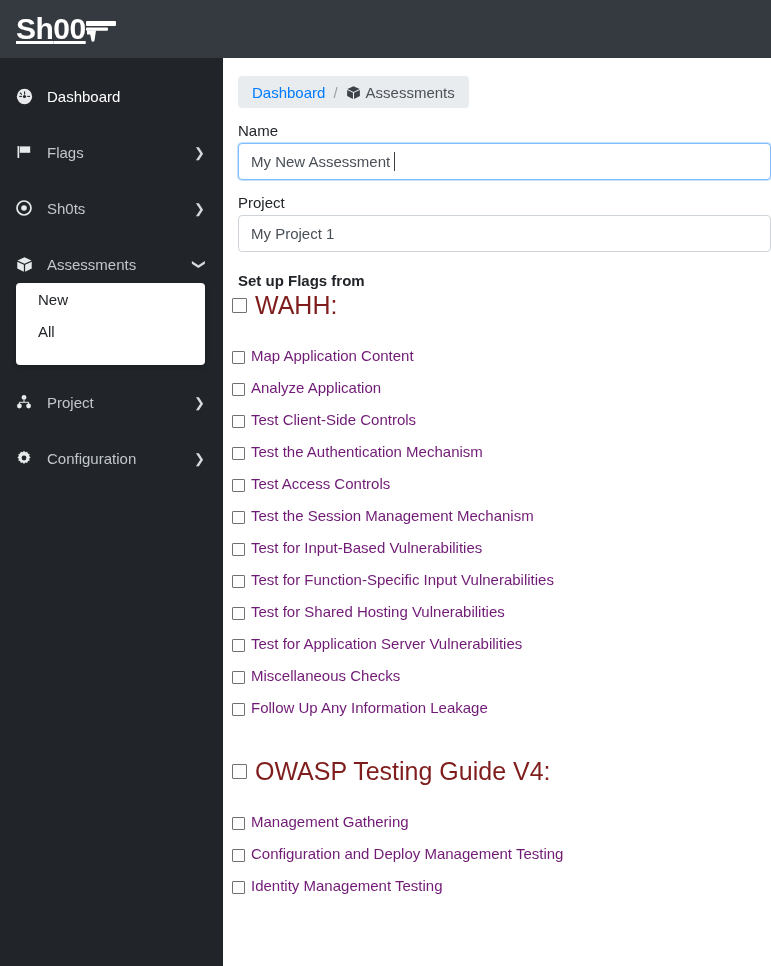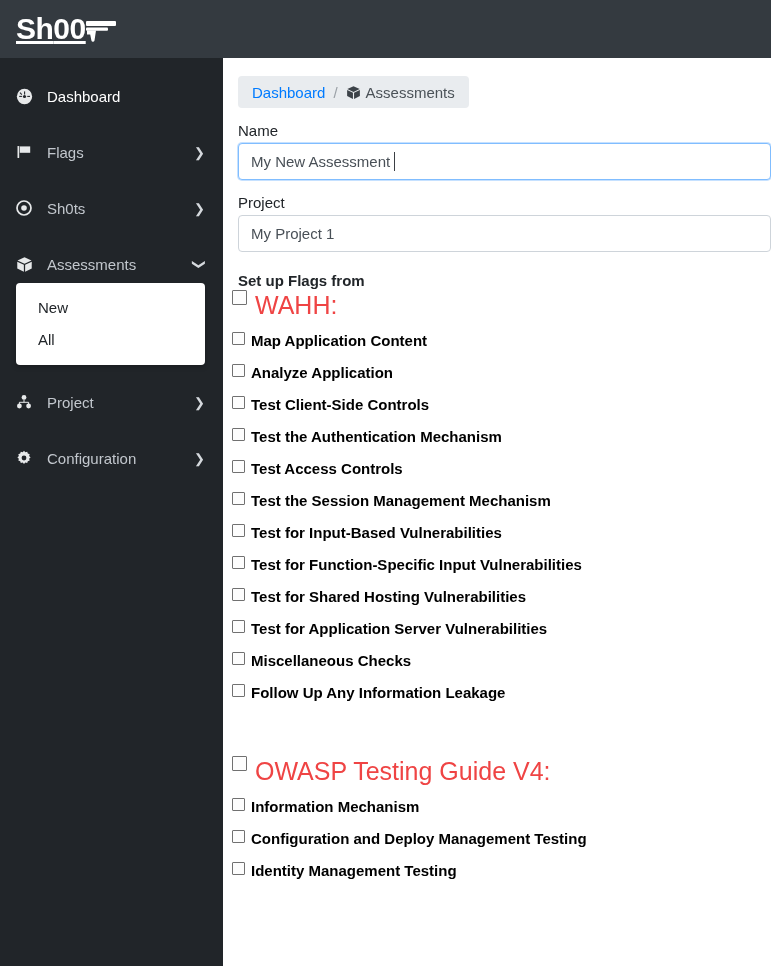--- a/index.html
+++ b/index.html
@@ -68,21 +68,20 @@
   .nav-caret.down { transform: rotate(90deg); }
 
   
   .submenu {
     position: absolute;
     left: 16px; top: 283px;
     width: 189px; height: 82px;
     background: #ffffff;
     border-radius: 4px;
     box-shadow: 0 2px 5px rgba(0,0,0,0.25);
-    padding-top: 8px;
   }
   .submenu-item {
     height: 32px;
     display: flex; align-items: center;
     padding-left: 22px;
     font-size: 15px;
     color: #212529;
     cursor: pointer;
   }
 
@@ -148,37 +147,36 @@
   }
 
   .setup-title {
     margin: 20px 16px 0 15px;
     font-size: 15px;
     font-weight: bold;
     color: #212529;
   }
 
   .group-head {
-    display: flex; align-items: flex-start;
+    display: flex; align-items: center;
     margin: 1px 0 0 9px;
     font-size: 25px;
-    color: #ef4444;
+    color: #7f1d1d;
     line-height: 1.2;
   }
   .group-head.owasp { margin-top: 40px; }
   .group-head .cb { margin-right: 8px; }
 
   .check-list { margin: 12px 0 0 0; padding: 0; list-style: none; }
   .check-row {
-    display: flex; align-items: flex-start;
+    display: flex; align-items: flex-end;
     height: 32px;
     margin-left: 9px;
     font-size: 15px;
-    color: #000000;
-    font-weight: bold;
+    color: #701a75;
   }
   .check-row .cb { margin-right: 6px; }
 
   
   .cb {
     width: 13px; height: 13px; min-width: 13px;
     border: 1px solid #717171;
     background: #fdfdfd;
     border-radius: 1px;
     display: inline-block;
@@ -395,21 +393,21 @@
       </ul>
 
       
       <div class="group-head owasp">
         <span class="cb big"></span>
         <span>OWASP Testing Guide V4:</span>
       </div>
       <ul class="check-list">
         <li class="check-row">
           <span class="cb"></span>
-          <span>Information Mechanism</span>
+          <span>Management Gathering</span>
         </li>
         <li class="check-row">
           <span class="cb"></span>
           <span>Configuration and Deploy Management Testing</span>
         </li>
         <li class="check-row">
           <span class="cb"></span>
           <span>Identity Management Testing</span>
         </li>
       </ul>

